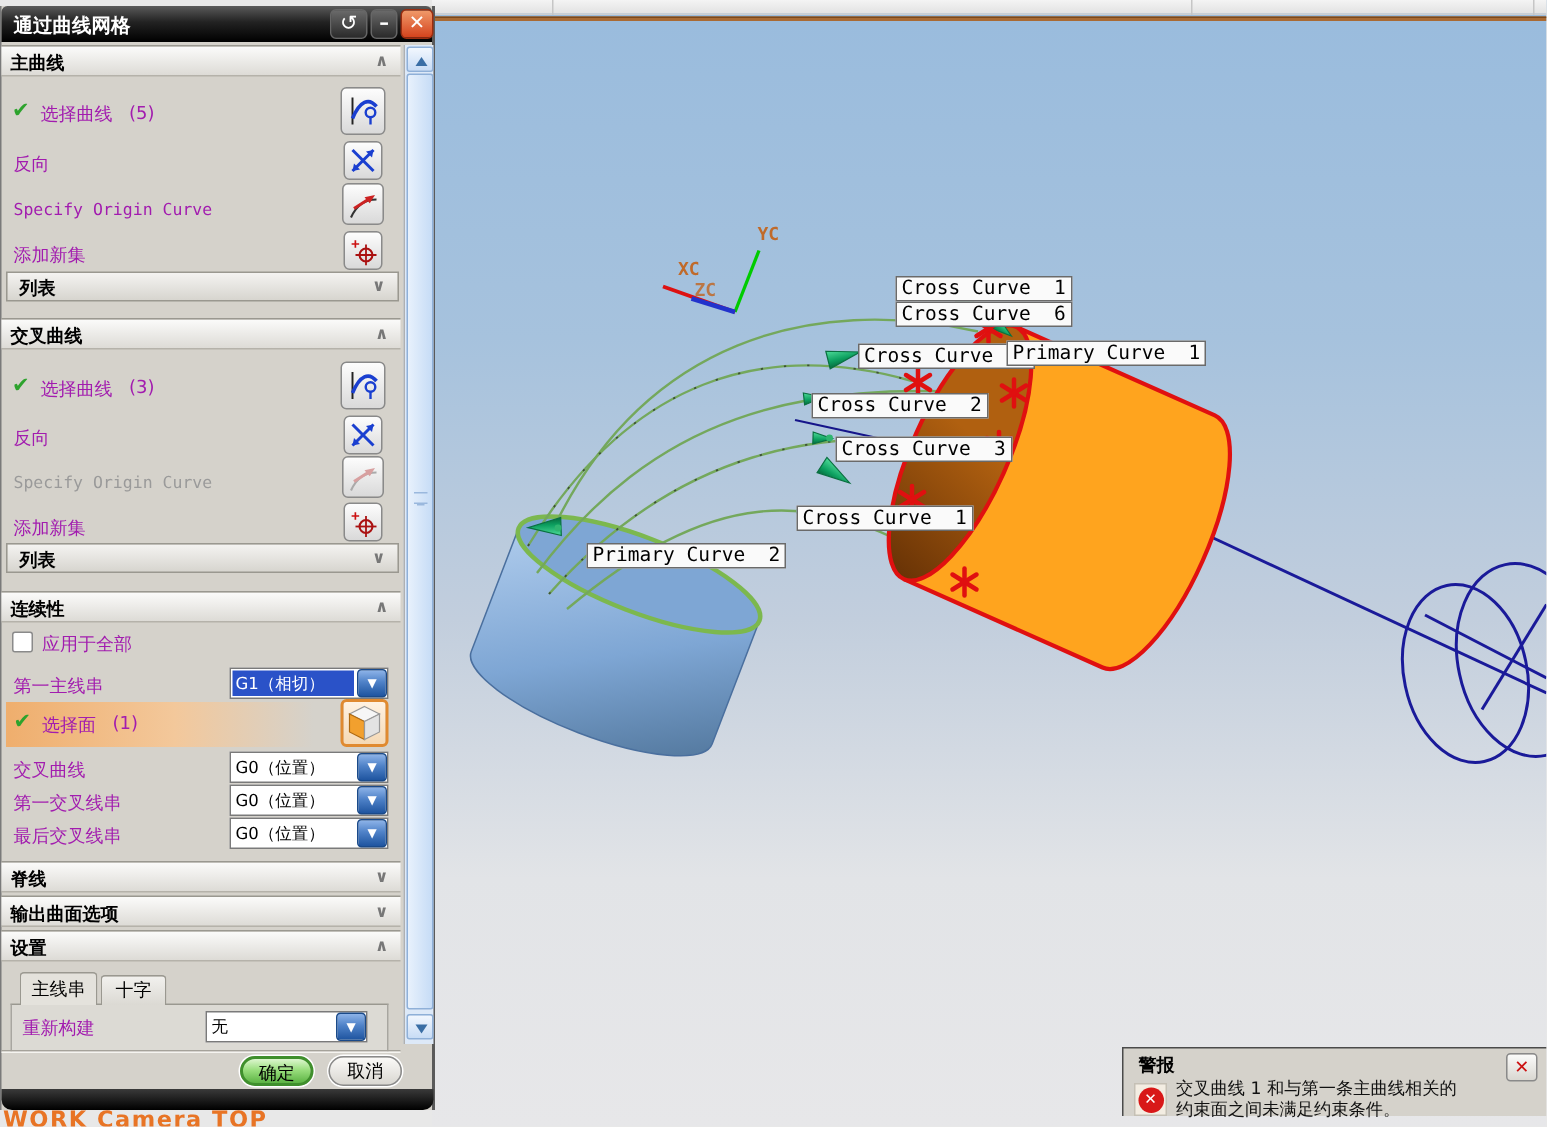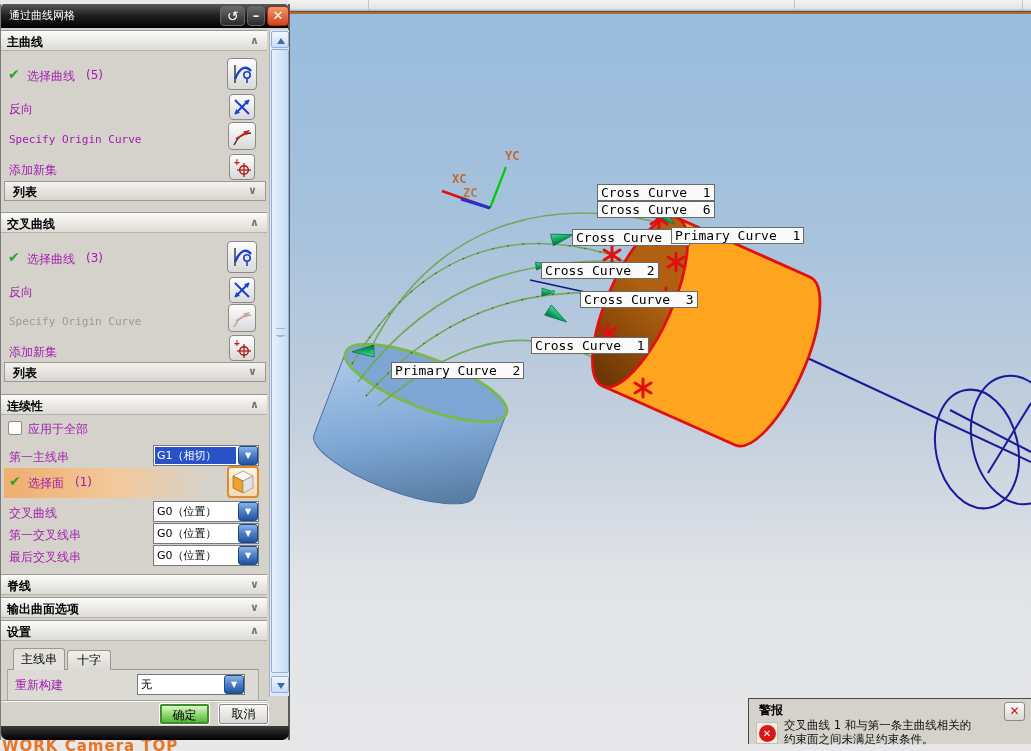--- a/index.html
+++ b/index.html
@@ -23,21 +23,21 @@
 
   #status-text { position:absolute; left:2px; top:737px; z-index:4; color:#e87425;
     font-weight:bold; font-size:15px; letter-spacing:1px; white-space:pre; }
 
   
   #dialog { position:absolute; left:0; top:4px; width:290px; height:736px; z-index:5;
     background:#d5d2cb; border-right:2px solid #5a5a5a; border-left:1px solid #7a7a7a; }
   #titlebar { position:absolute; left:0; top:0; width:100%; height:24px;
     background:linear-gradient(180deg,#5a5a5a 0%,#222 45%,#000 100%);
     border-radius:4px 4px 0 0; }
-  #title-text { position:absolute; left:8px; top:4px; color:#fff; font-weight:normal; font-size:11px; }
+  #title-text { position:absolute; left:8px; top:4px; color:#fff; font-weight:bold; font-size:13px; }
   .tb-btn { position:absolute; top:2px; height:20px; border-radius:4px; color:#fff;
     text-align:center; line-height:18px; font-size:13px; cursor:default;
     border:1px solid #666; background:linear-gradient(180deg,#6a6a6a,#2a2a2a); }
   #btn-reset { left:219px; width:25px; font-size:14px; }
   #btn-min   { left:246px; width:18px; font-weight:bold; }
   #btn-close { left:266px; width:22px; background:linear-gradient(180deg,#f09a6a,#d4421c);
     border:1px solid #9a2d10; font-weight:bold; }
 
   .sec-header { position:absolute; left:0; width:266px; height:21px;
     background:linear-gradient(180deg,#fbfbfa,#dddbd6);
@@ -76,21 +76,21 @@
   .face-band { position:absolute; left:3px; width:205px; height:30px;
     background:linear-gradient(90deg,#efae6d 0%,#f3c89b 55%,rgba(243,200,155,0) 100%); }
 
   .tab { position:absolute; font-size:12px; text-align:center;
     border:1px solid #9a9890; border-bottom:none; border-radius:3px 3px 0 0;
     background:linear-gradient(180deg,#f2f1ee,#dbd9d3); }
   .tab.active { background:#e4e2dc; font-weight:normal; z-index:2; }
   #tab-panel { position:absolute; left:6px; top:665px; width:252px; height:33px;
     border:1px solid #a8a6a0; border-top:1px solid #9a9890; background:#dcdad4; }
 
-  .pushbtn { position:absolute; width:49px; height:20px; border-radius:2px;
+  .pushbtn { position:absolute; width:49px; height:20px; border-radius:10px;
     font-size:12px; text-align:center; line-height:18px; }
   #btn-ok { background:linear-gradient(180deg,#ddf6cf 0%,#9ade7e 45%,#5cb343 100%);
     border:2px solid #3f8f2c; box-shadow:0 0 0 1px #fff; }
   #btn-cancel { background:linear-gradient(180deg,#fbfaf8,#d9d7d1); border:1px solid #8a8a8a;
     box-shadow:0 0 0 1px #fff; }
 
   #dlg-bottombar { position:absolute; left:0; top:722px; width:288px; height:14px;
     background:linear-gradient(180deg,#3a3a3a,#000); border-radius:0 0 7px 7px; }
   #dlg-sep { position:absolute; left:0; top:696px; width:266px; height:2px;
     border-top:1px solid #a5a29a; border-bottom:1px solid #f5f4f0; }
@@ -253,21 +253,21 @@
       <text x="505" y="160" font-size="12" font-weight="bold" fill="#c06a2a" font-family="DejaVu Sans Mono, monospace">YC</text>
       <text x="463" y="197" font-size="12" font-weight="bold" fill="#c06a2a" opacity="0.85" font-family="DejaVu Sans Mono, monospace">ZC</text>
     </g>
   </svg>
 
   <div class="vlabel" style="left:597px;top:184px">Cross Curve  1</div>
   <div class="vlabel" style="left:597px;top:201px">Cross Curve  6</div>
   <div class="vlabel" style="left:572px;top:229px">Cross Curve  5</div>
   <div class="vlabel" style="left:671px;top:227px">Primary Curve  1</div>
   <div class="vlabel" style="left:541px;top:262px">Cross Curve  2</div>
-  <div class="vlabel" style="left:580px;top:291px">Cross Curve  3</div>
+  <div class="vlabel" style="left:557px;top:291px">Cross Curve  3</div>
   <div class="vlabel" style="left:531px;top:337px">Cross Curve  1</div>
   <div class="vlabel" style="left:391px;top:362px">Primary Curve  2</div>
 
   <div id="status-text">WORK Camera TOP</div>
 
   <div id="dialog">
     <div id="titlebar">
       <span id="title-text">通过曲线网格</span>
       <div class="tb-btn" id="btn-reset">↺</div>
       <div class="tb-btn" id="btn-min">–</div>

